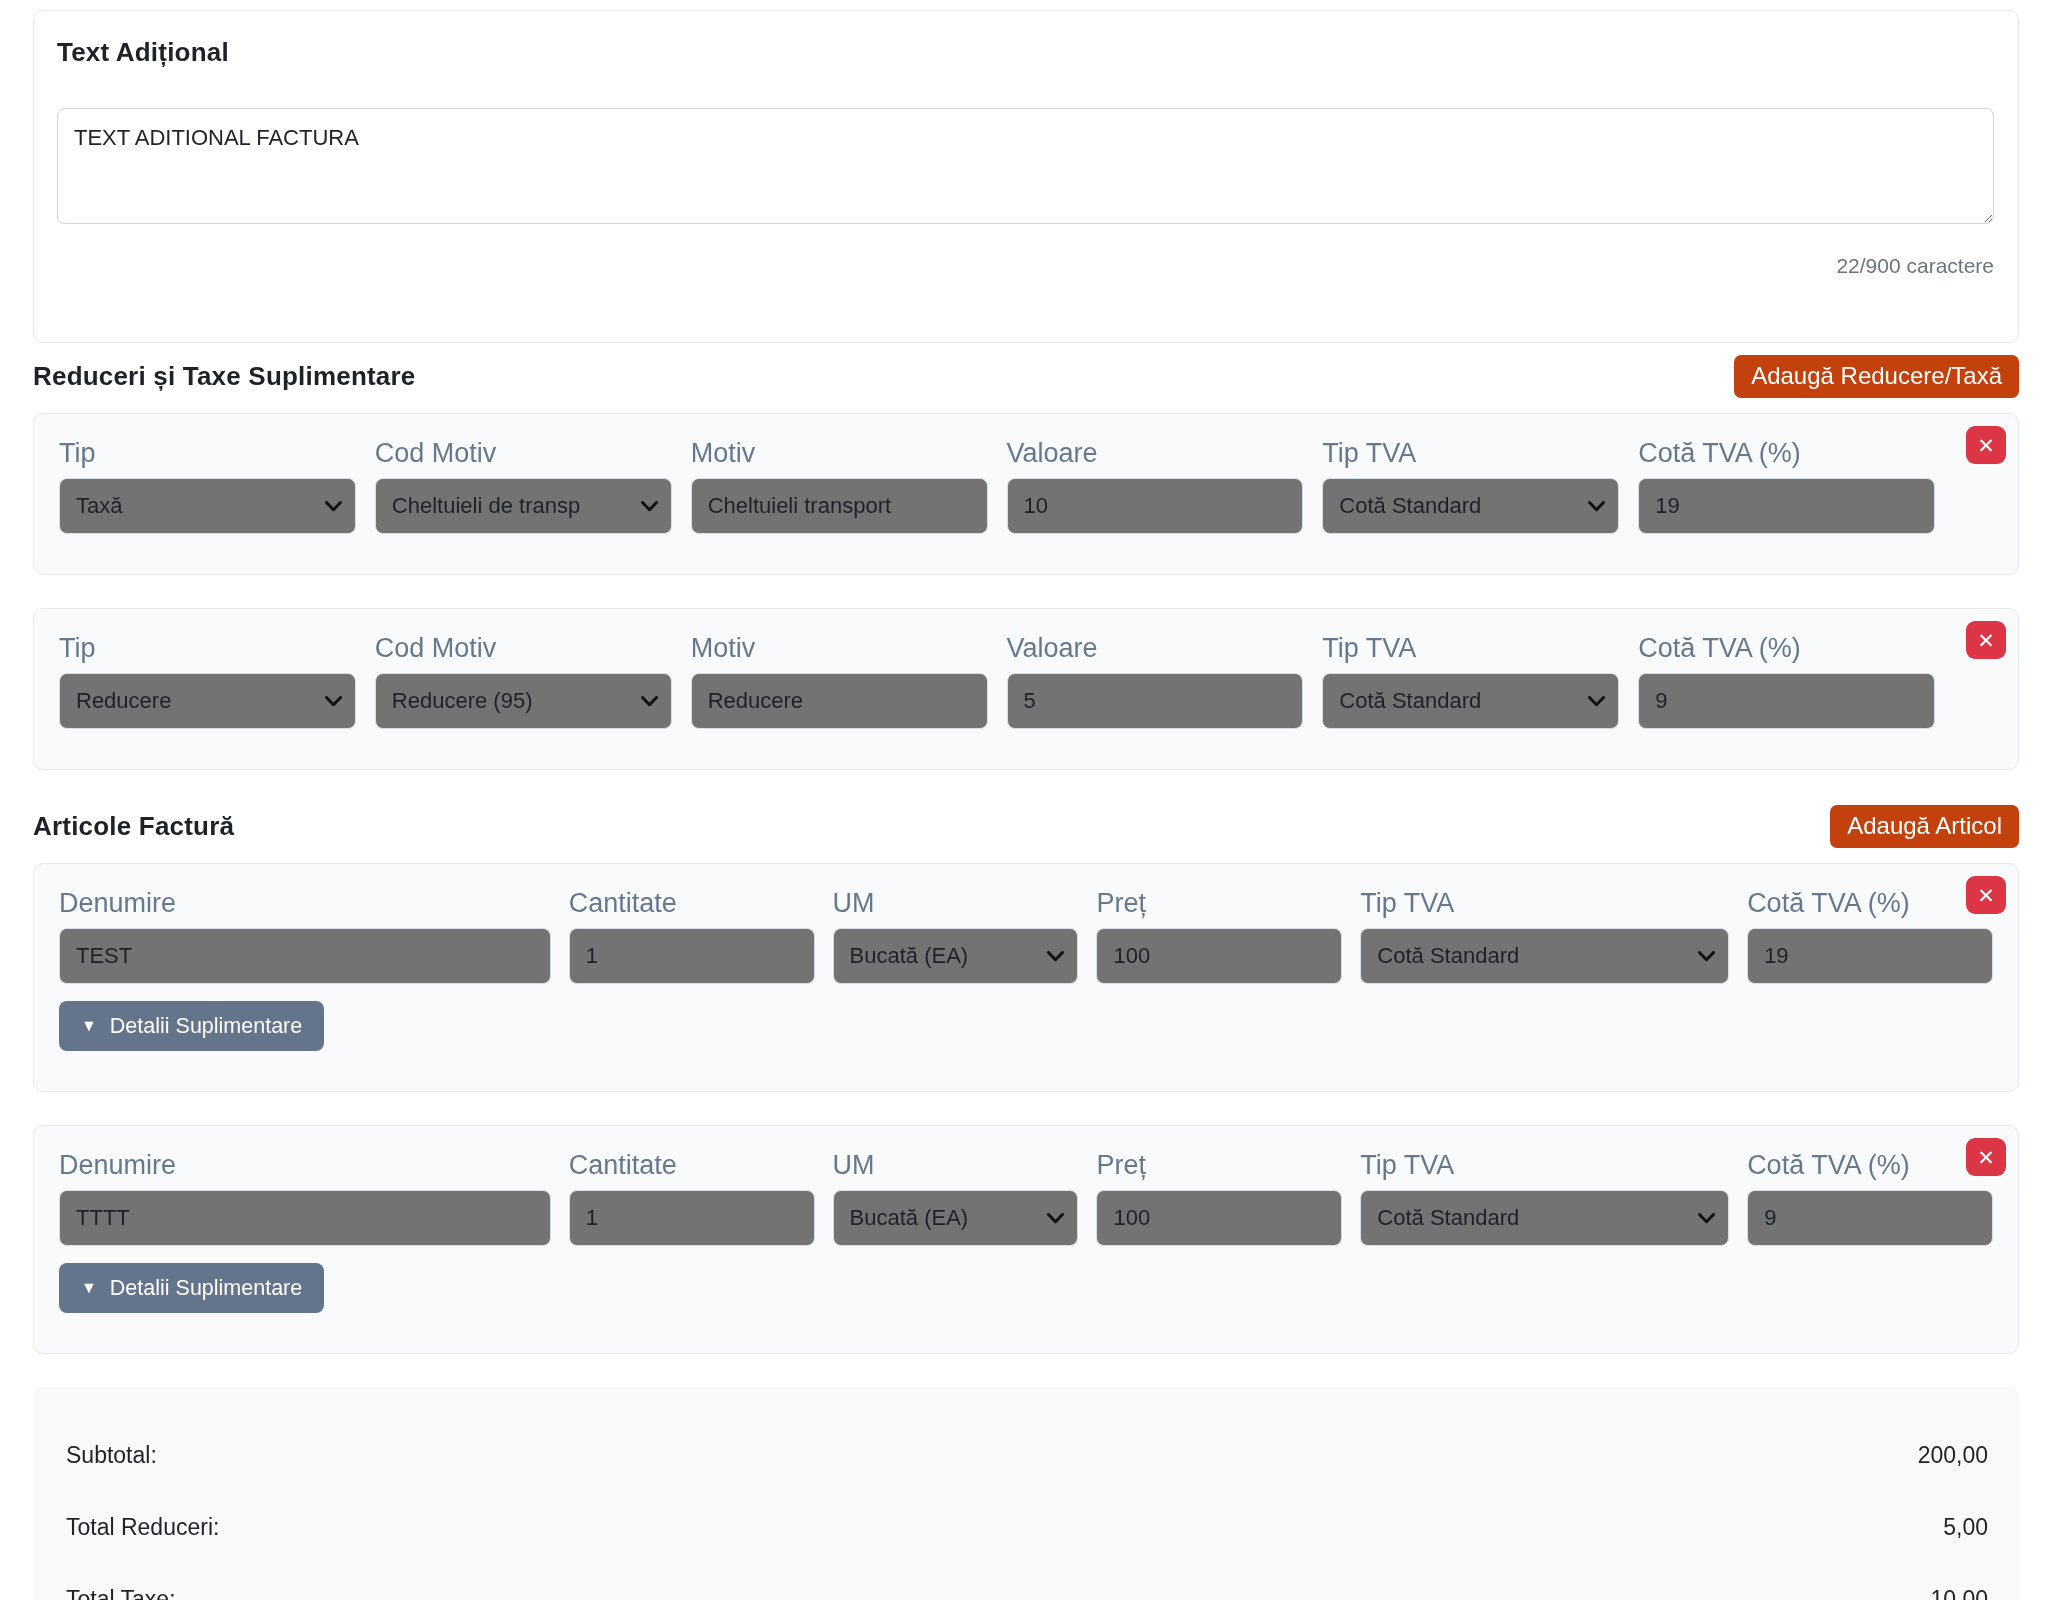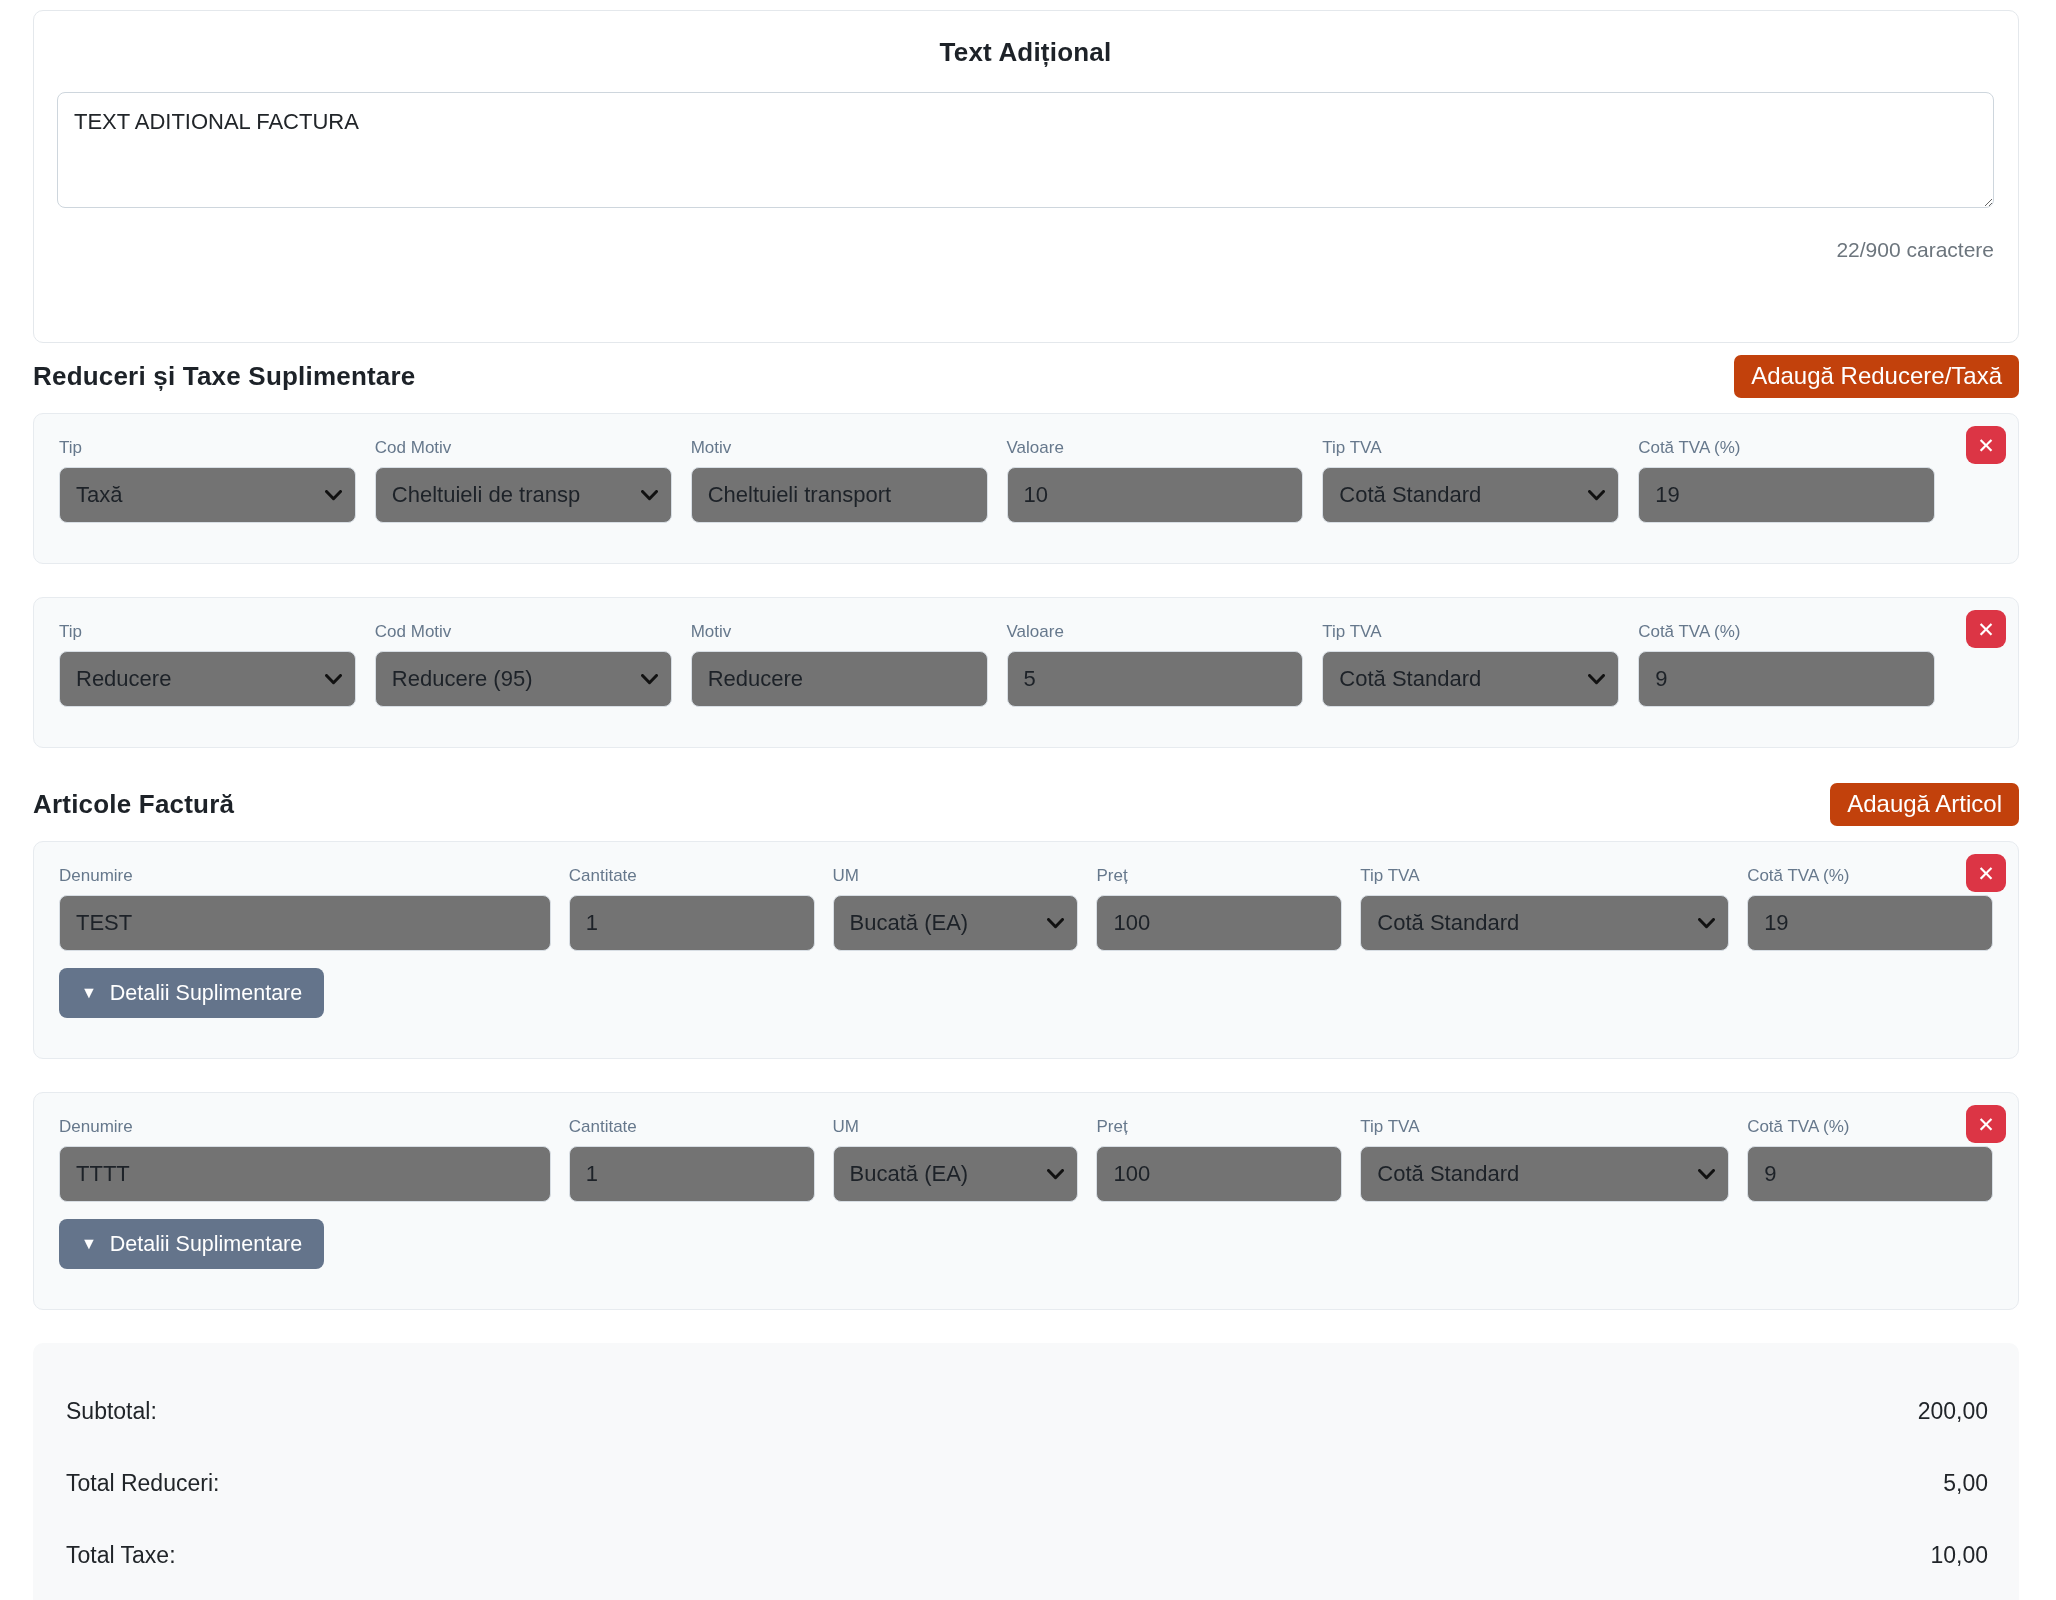--- a/index.html
+++ b/index.html
@@ -18,21 +18,21 @@
     border-radius: 10px;
     height: 333px;
     padding: 26px 24px 30px 23px;
   }
   h2.section-title {
     font-size: 26px;
     font-weight: 700;
     color: #1d2228;
     letter-spacing: 0.2px;
   }
-  .card-top h2 { margin-bottom: 24px; text-align: center; }
+  .card-top h2 { margin-bottom: 40px; }
   textarea.addl-text {
     width: 100%;
     height: 116px;
     border: 1px solid #ced6dd;
     border-radius: 8px;
     padding: 14px 16px;
     font-family: "Liberation Sans", sans-serif;
     font-size: 22px;
     color: #212529;
     resize: both;
@@ -82,21 +82,21 @@
     padding-right: 58px;
   }
   .grid-articole {
     display: grid;
     grid-template-columns: 2fr 1fr 1fr 1fr 1.5fr 1fr;
     gap: 18px;
   }
   .fld label {
     display: block;
     color: #66788c;
-    font-size: 17px;
+    font-size: 27px;
     margin-bottom: 9px;
   }
   .control {
     width: 100%;
     height: 56px;
     background: #737373;
     border: 1px solid #d8dee4;
     border-radius: 8px;
     font-family: "Liberation Sans", sans-serif;
     font-size: 22px;

